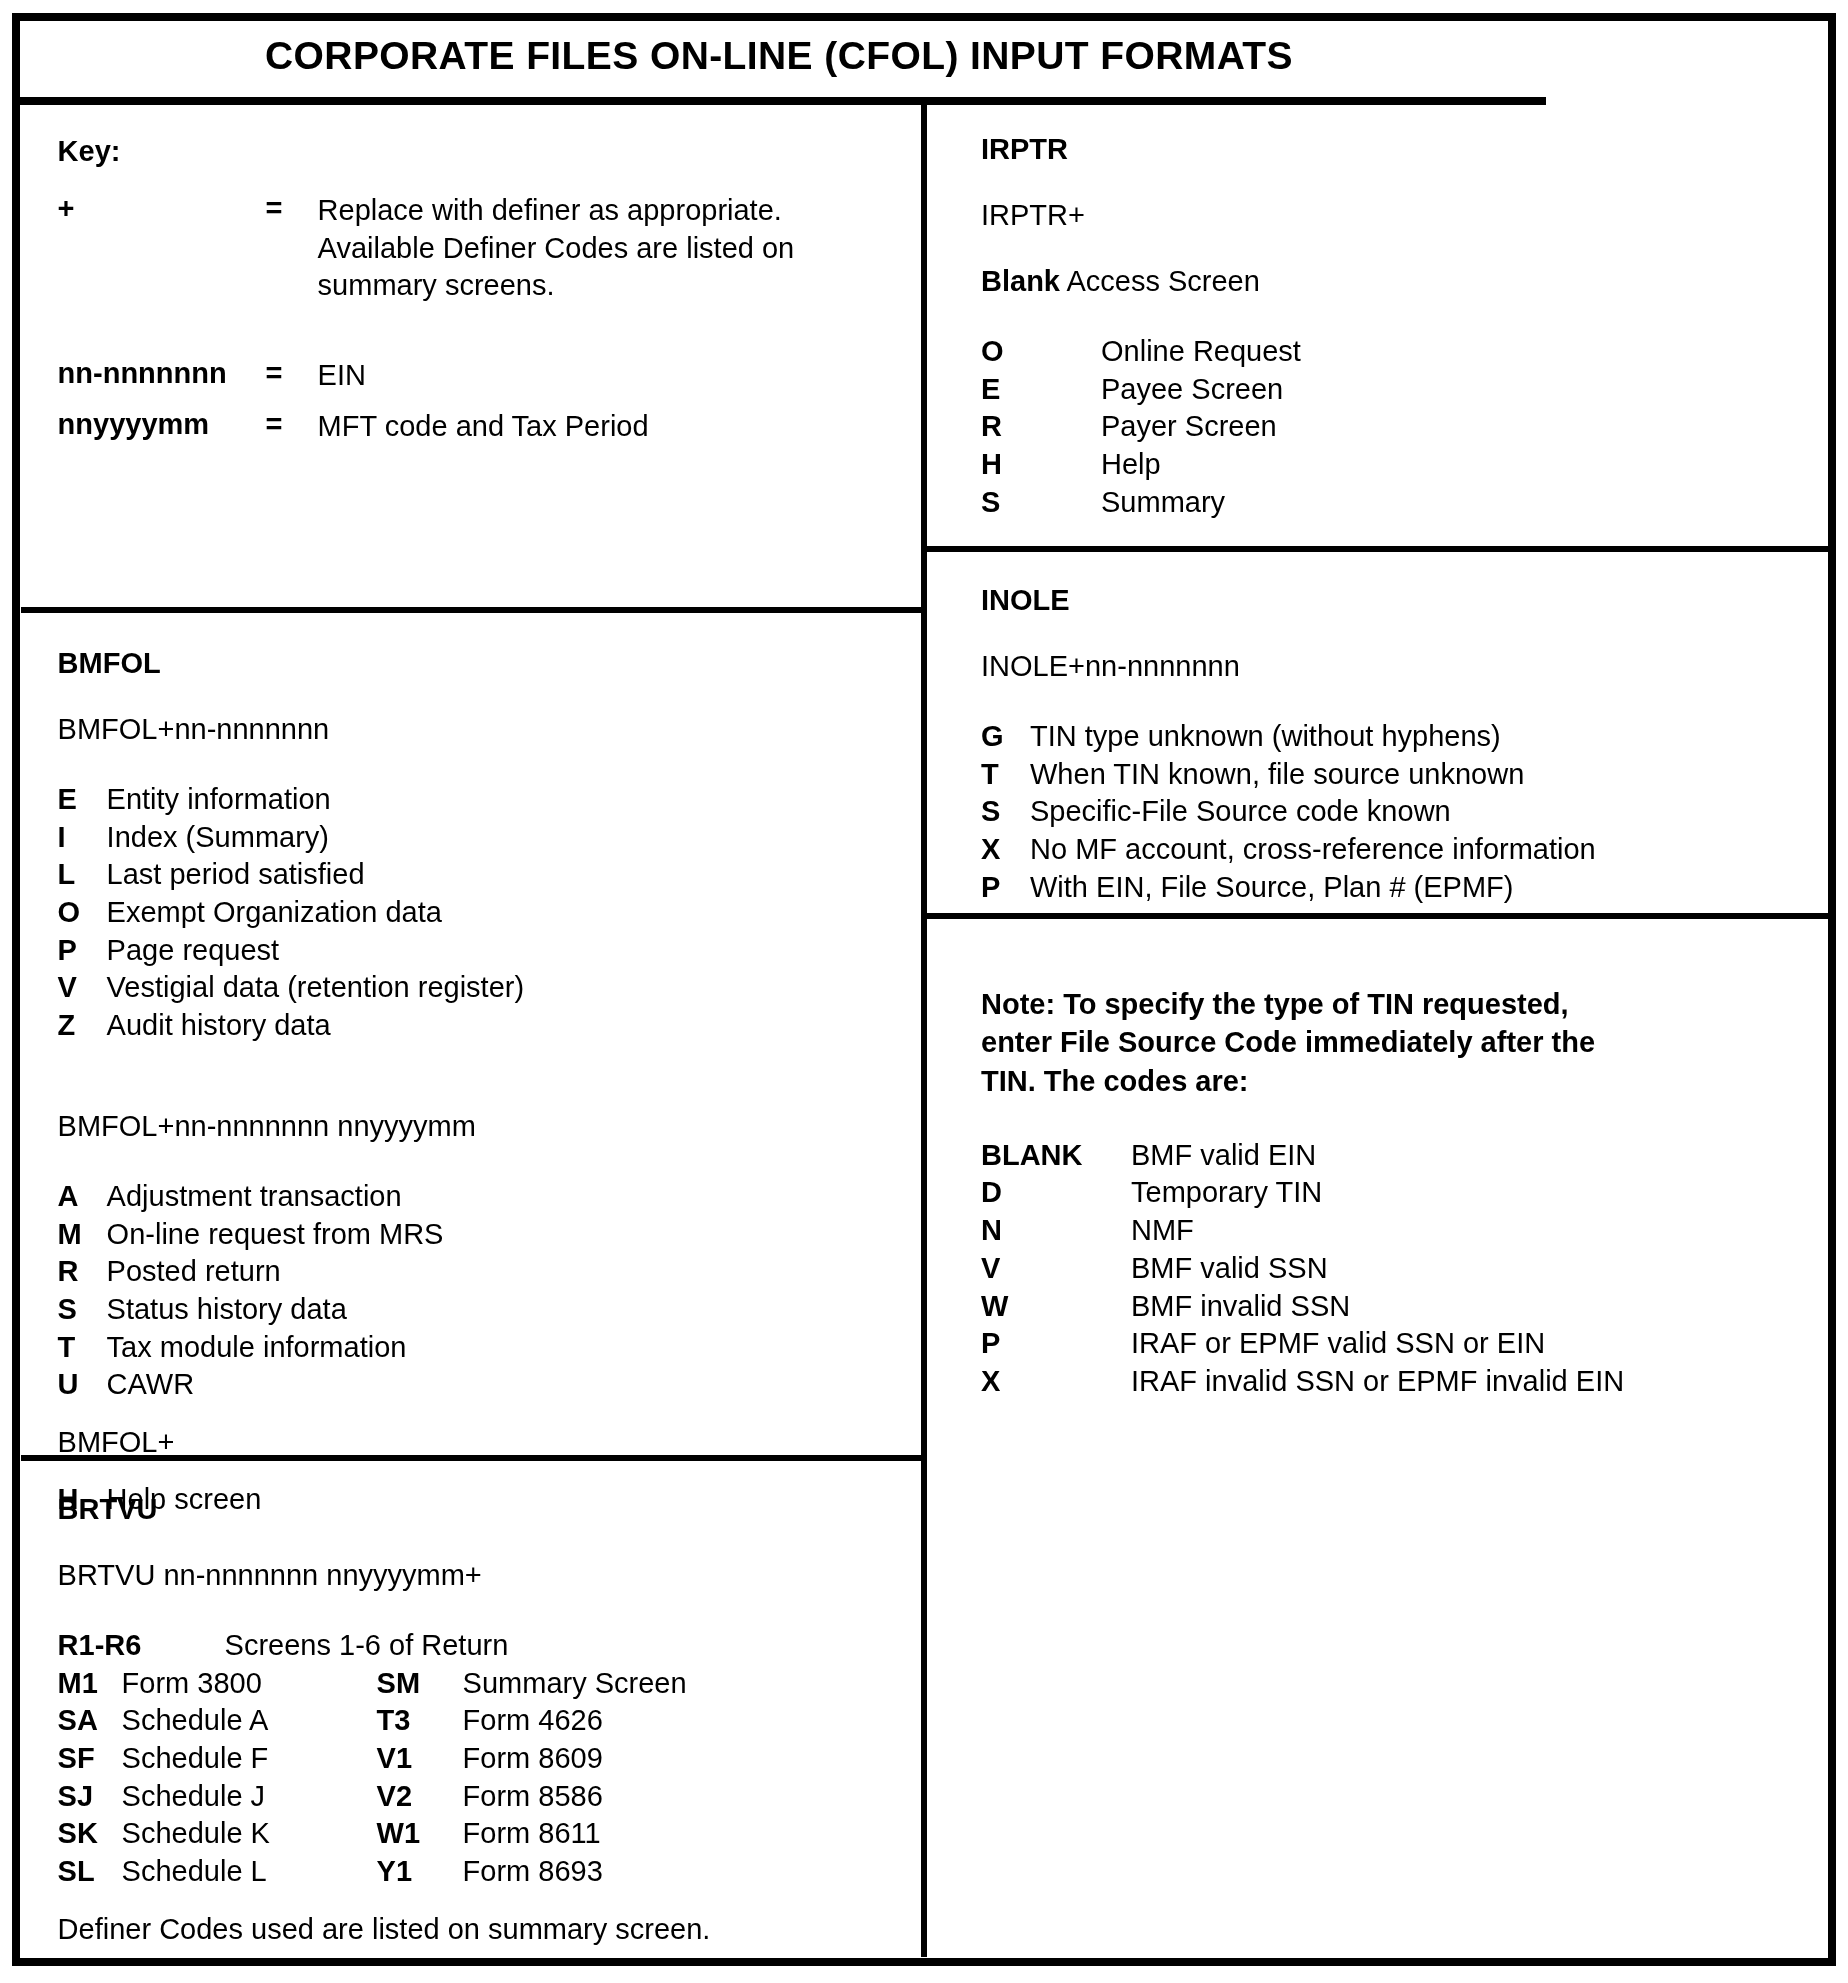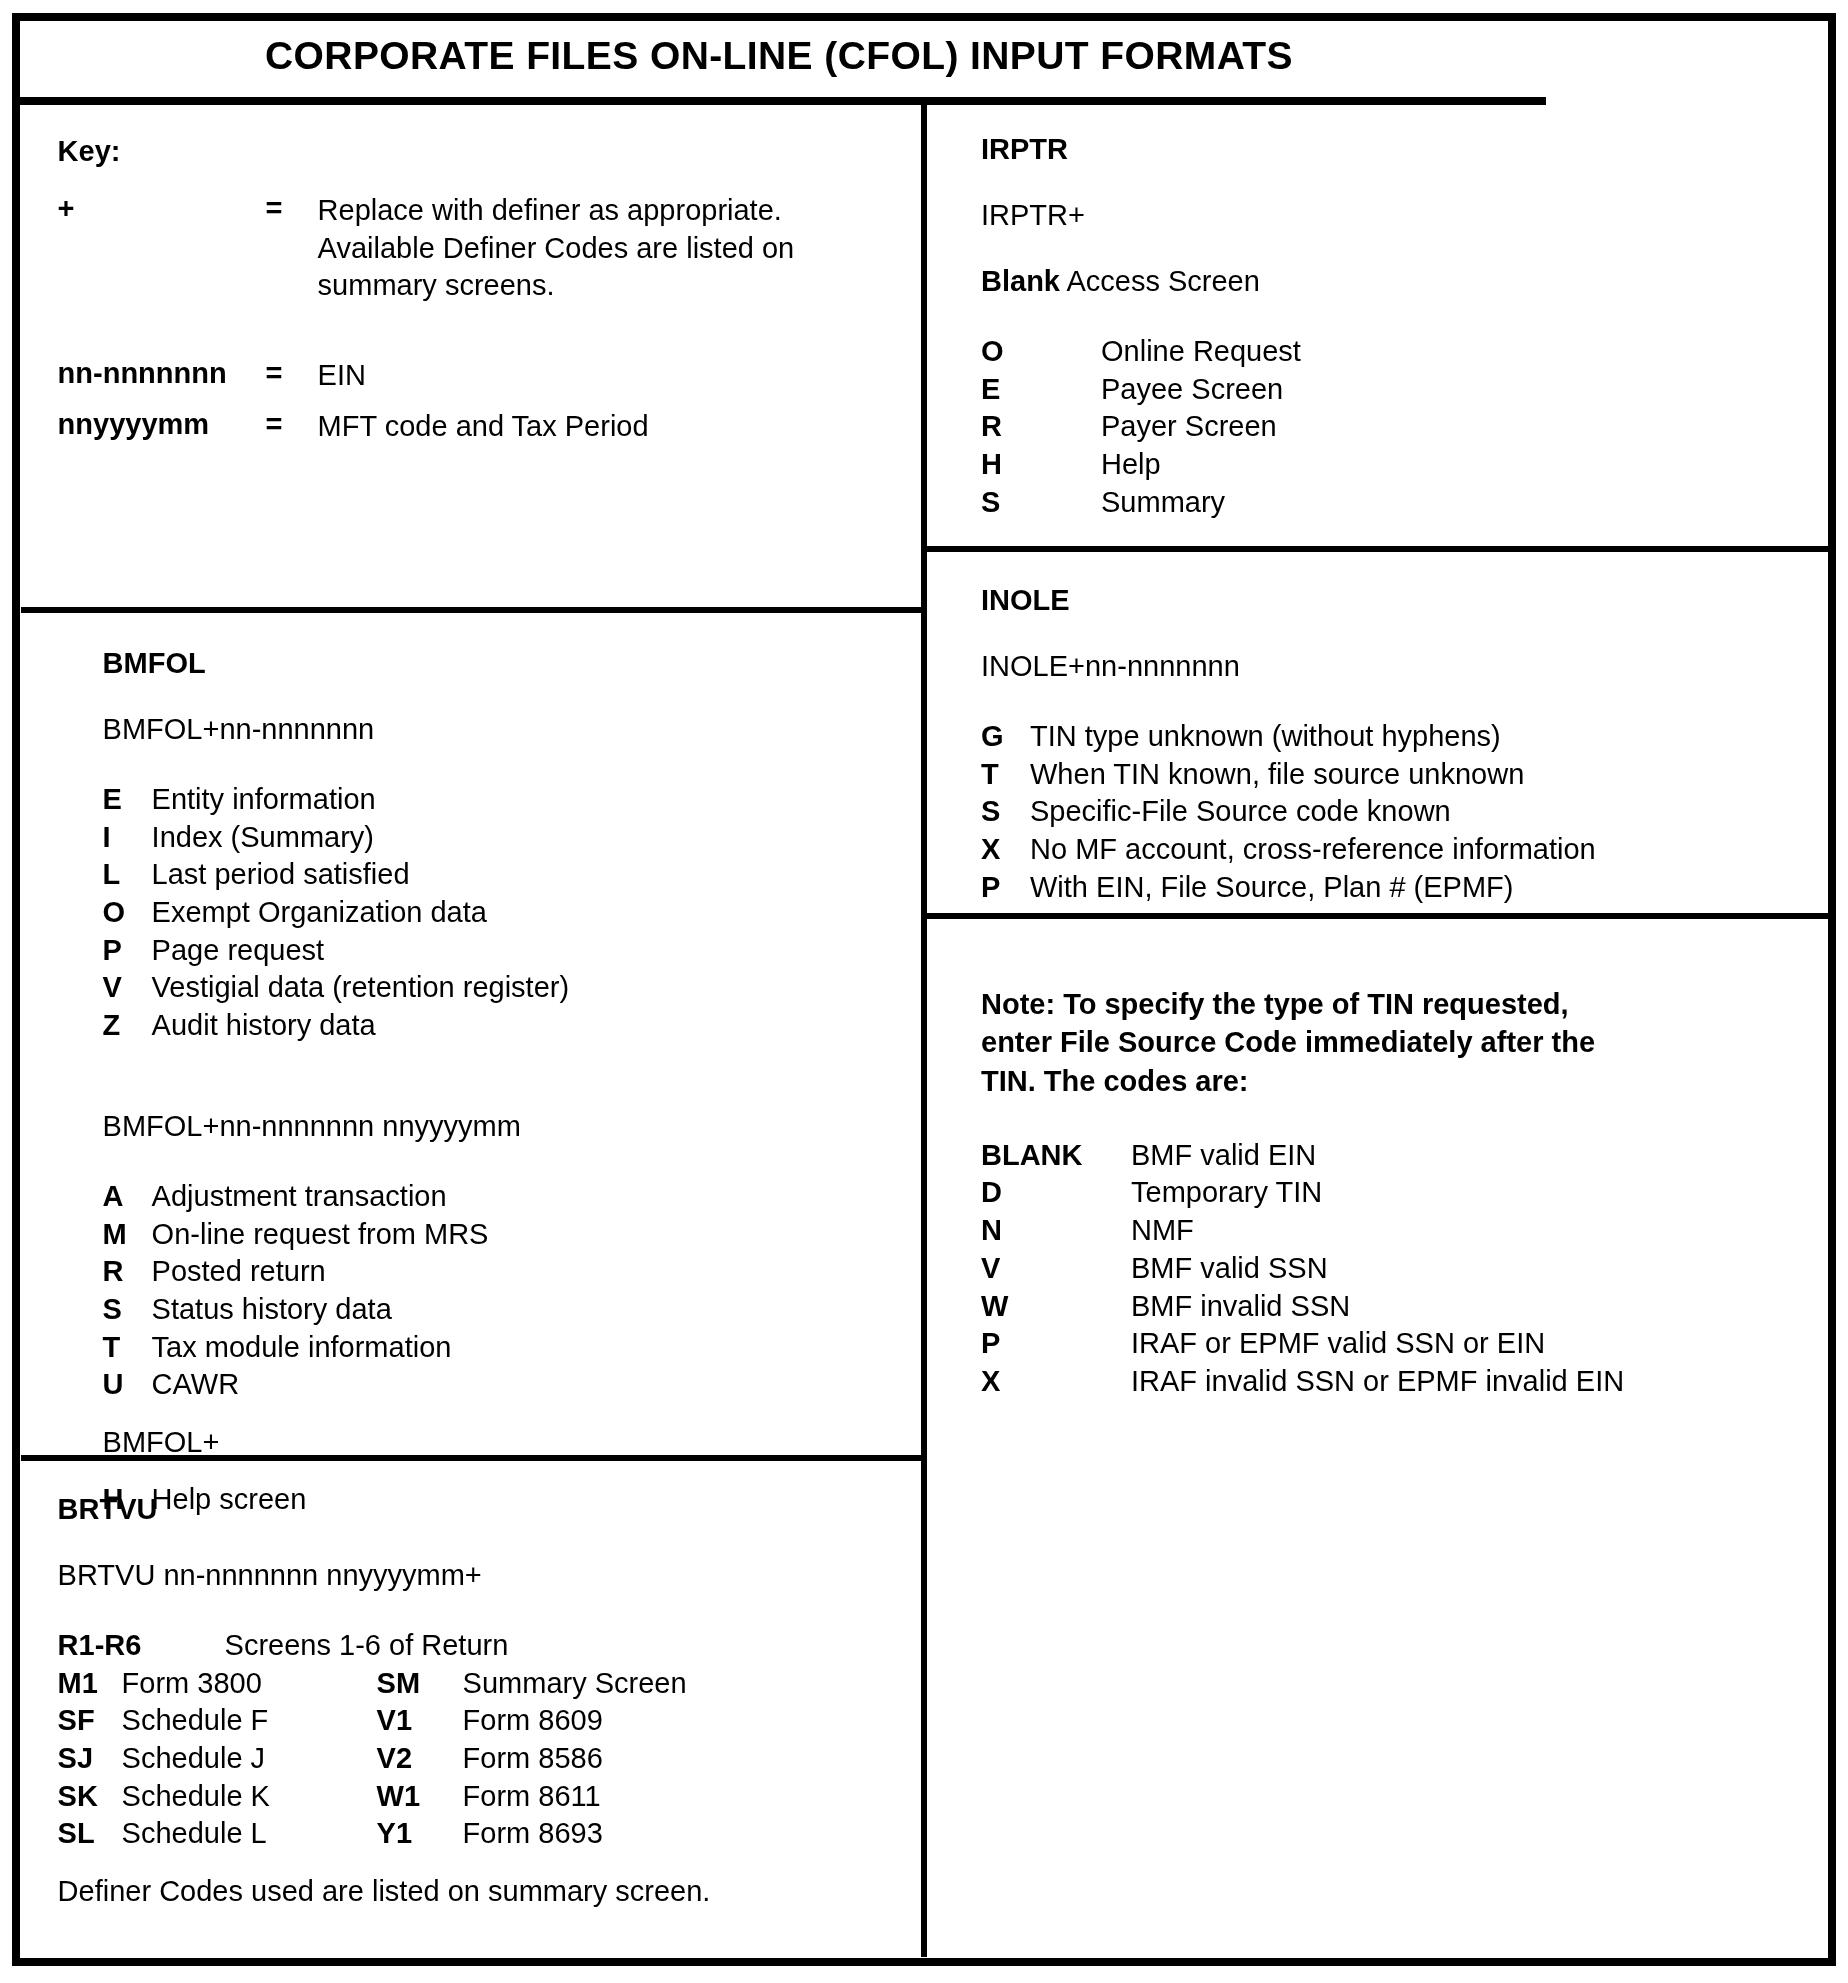--- a/index.html
+++ b/index.html
@@ -216,21 +216,21 @@
         <div style="height:13px;"></div>
         <div class="key-row">
           <div class="key-sym">nnyyyymm</div>
           <div class="key-eq">=</div>
           <div class="key-def">MFT code and Tax Period</div>
         </div>
       </div>
     </div>
 
     <div class="panel" style="top:508px; left:0px; width:900px;">
-      <div style="padding:36px 16px 0 37px;margin-left:45px;">
+      <div style="padding:36px 16px 0 37px;">
         <div class="hdr">BMFOL</div>
         <div class="gap-md"></div>
         <div class="sub">BMFOL+nn-nnnnnnn</div>
         <div class="gap-md"></div>
 
         <div class="code-row">
           <div class="ltr">E</div>
           <div class="txt">Entity information</div>
         </div>
         <div class="code-row">
@@ -309,20 +309,26 @@
           <div class="c2">Screens 1-6 of Return</div>
         </div>
 
         <div class="brtvu-row">
           <div class="c1">M1</div>
           <div class="c2">Form 3800</div>
           <div class="c3">SM</div>
           <div class="c4">Summary Screen</div>
         </div>
         <div class="brtvu-row">
+          <div class="c1">SA</div>
+          <div class="c2">Schedule A</div>
+          <div class="c3">T3</div>
+          <div class="c4">Form 4626</div>
+        </div>
+        <div class="brtvu-row">
           <div class="c1">SF</div>
           <div class="c2">Schedule F</div>
           <div class="c3">V1</div>
           <div class="c4">Form 8609</div>
         </div>
         <div class="brtvu-row">
           <div class="c1">SJ</div>
           <div class="c2">Schedule J</div>
           <div class="c3">V2</div>
           <div class="c4">Form 8586</div>

